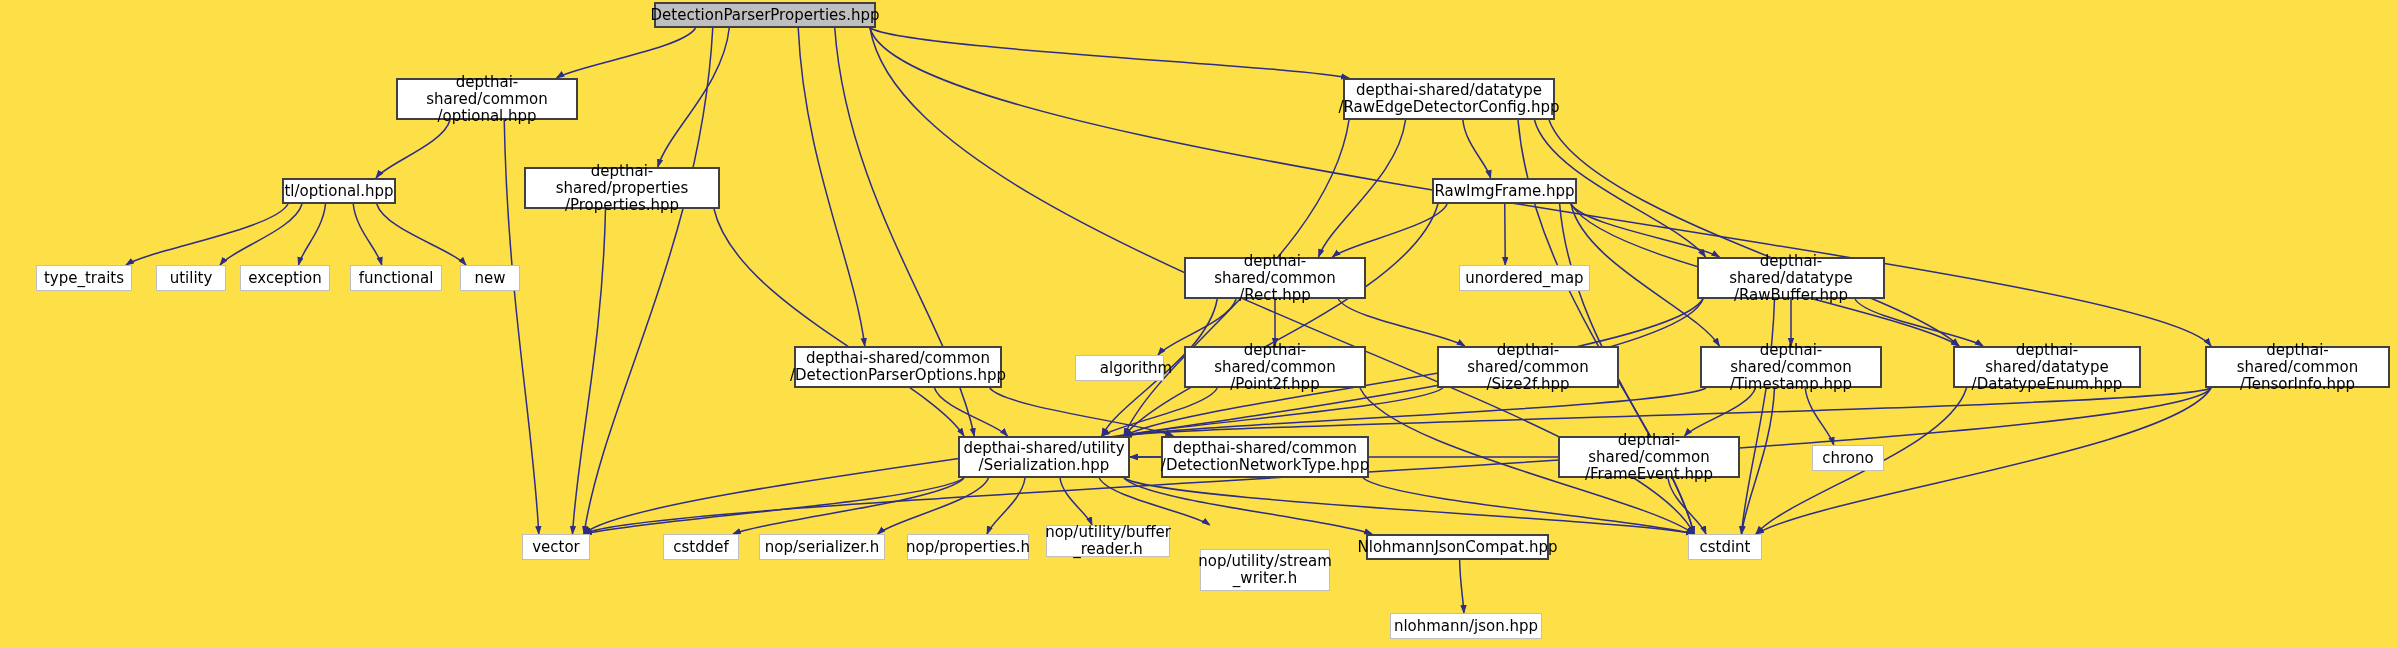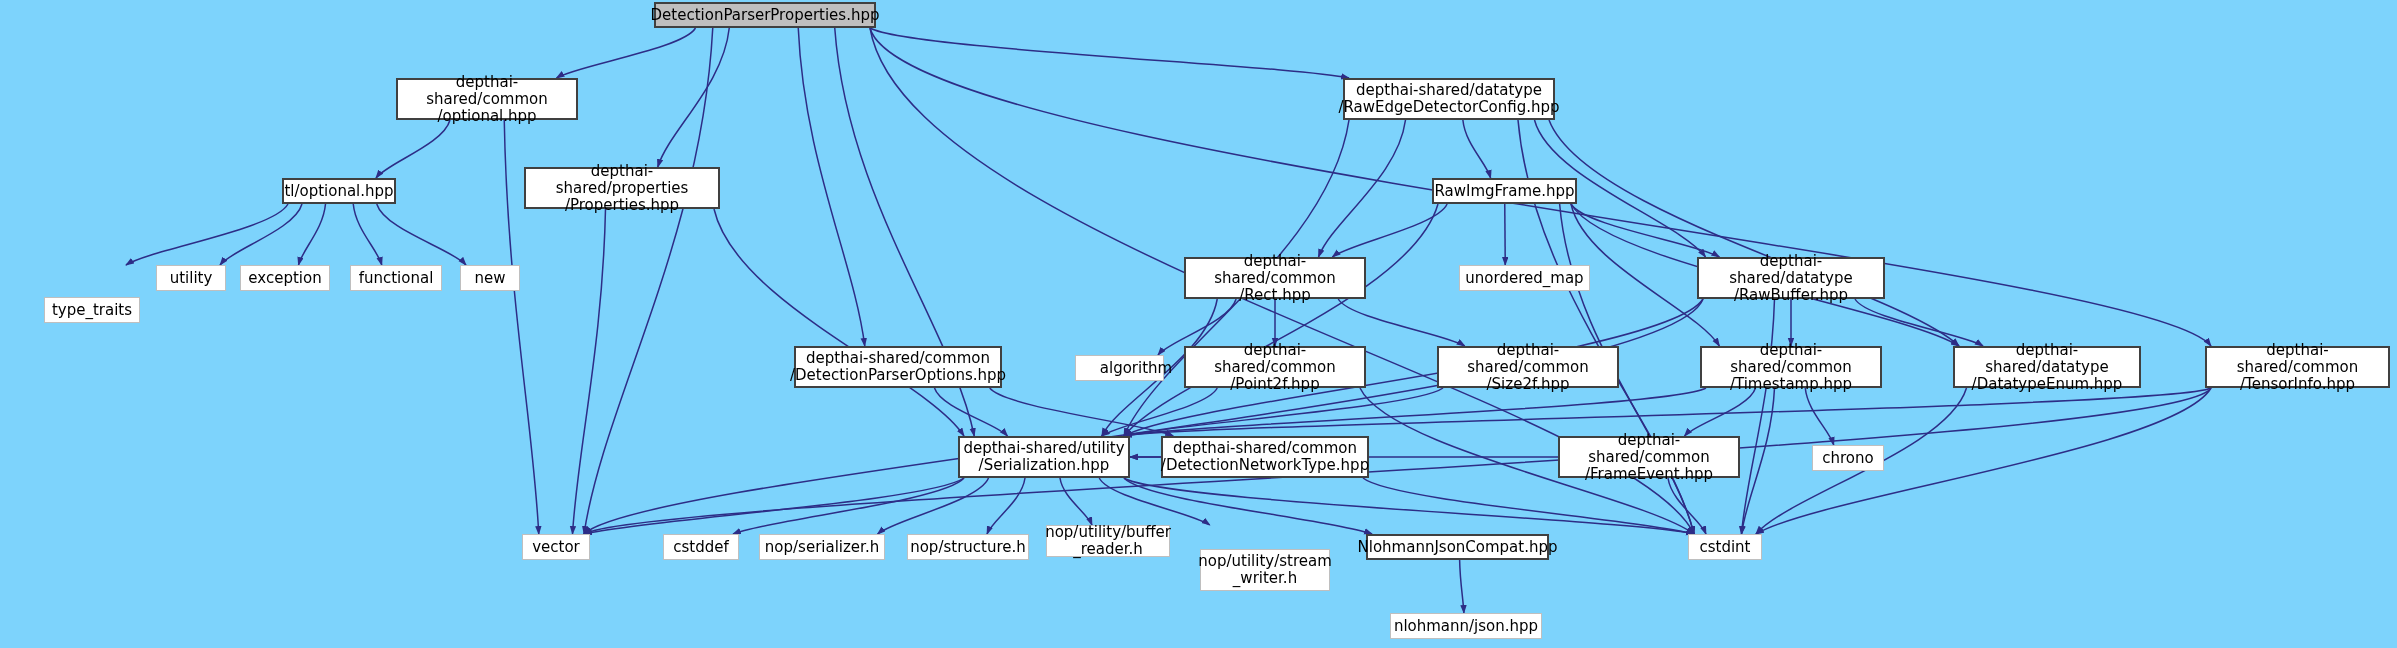--- a/index.html
+++ b/index.html
@@ -1,16 +1,16 @@
 <!DOCTYPE html>
 <html><head>
 <meta charset="utf-8">
 <style>
   html,body{margin:0;padding:0;background:#ffffff;}
-  #graph{position:relative;width:2397px;height:648px;background:#7dd3fc;
+  #graph{position:relative;width:2397px;height:648px;background:#fde047;
          font-family:"DejaVu Sans","Liberation Sans",sans-serif;overflow:hidden;}
   svg.edges{position:absolute;left:0;top:0;width:2397px;height:648px;pointer-events:none;}
   .node{position:absolute;box-sizing:border-box;display:flex;align-items:center;
         justify-content:center;text-align:center;background:#ffffff;
         border:1px solid #bfbfbf;color:#000000;font-size:15px;line-height:17px;
         white-space:pre-line;z-index:5;}
   .node.strong{border:2px solid #404040;}
   .node.root{background:#bfbfbf;border:2px solid #404040;}
 </style>
 </head>
@@ -94,21 +94,21 @@
   <div id="node-layer">
       <div class="node root" style="left: 654px; top: 2px; width: 222px; height: 26px;">DetectionParserProperties.hpp</div>
       <div class="node strong" style="left: 396px; top: 78px; width: 182px; height: 42px;">depthai-shared/common
 /optional.hpp</div>
       <div class="node strong" style="left: 1343px; top: 78px; width: 212px; height: 42px;">depthai-shared/datatype
 /RawEdgeDetectorConfig.hpp</div>
       <div class="node strong" style="left: 282px; top: 178px; width: 114px; height: 26px;">tl/optional.hpp</div>
       <div class="node strong" style="left: 524px; top: 167px; width: 196px; height: 42px;">depthai-shared/properties
 /Properties.hpp</div>
       <div class="node strong" style="left: 1432px; top: 178px; width: 145px; height: 26px;">RawImgFrame.hpp</div>
-      <div class="node" style="left: 44px; top: 265px; width: 96px; height: 26px; margin-top: 32px;">type_traits</div>
+      <div class="node" style="left: 36px; top: 265px; width: 96px; height: 26px;">type_traits</div>
       <div class="node" style="left: 156px; top: 265px; width: 70px; height: 26px;">utility</div>
       <div class="node" style="left: 240px; top: 265px; width: 90px; height: 26px;">exception</div>
       <div class="node" style="left: 350px; top: 265px; width: 92px; height: 26px;">functional</div>
       <div class="node" style="left: 460px; top: 265px; width: 60px; height: 26px;">new</div>
       <div class="node strong" style="left: 1184px; top: 257px; width: 182px; height: 42px;">depthai-shared/common
 /Rect.hpp</div>
       <div class="node" style="left: 1440px; top: 265px; width: 131px; height: 26px; margin-left: 19px;">unordered_map</div>
       <div class="node strong" style="left: 1697px; top: 257px; width: 188px; height: 42px;">depthai-shared/datatype
 /RawBuffer.hpp</div>
       <div class="node strong" style="left: 794px; top: 346px; width: 208px; height: 42px;">depthai-shared/common
@@ -127,21 +127,21 @@
       <div class="node strong" style="left: 958px; top: 436px; width: 172px; height: 42px;">depthai-shared/utility
 /Serialization.hpp</div>
       <div class="node strong" style="left: 1161px; top: 436px; width: 208px; height: 42px;">depthai-shared/common
 /DetectionNetworkType.hpp</div>
       <div class="node strong" style="left: 1558px; top: 436px; width: 182px; height: 42px;">depthai-shared/common
 /FrameEvent.hpp</div>
       <div class="node" style="left: 1812px; top: 445px; width: 72px; height: 26px;">chrono</div>
       <div class="node" style="left: 522px; top: 534px; width: 68px; height: 26px;">vector</div>
       <div class="node" style="left: 663px; top: 534px; width: 76px; height: 26px;">cstddef</div>
       <div class="node" style="left: 759px; top: 534px; width: 126px; height: 26px;">nop/serializer.h</div>
-      <div class="node" style="left: 907px; top: 534px; width: 122px; height: 26px;">nop/structure.h</div>
+      <div class="node" style="left: 907px; top: 534px; width: 122px; height: 26px;">nop/properties.h</div>
       <div class="node" style="left: 1046px; top: 525px; width: 124px; height: 32px;">nop/utility/buffer
 _reader.h</div>
       <div class="node" style="left: 1200px; top: 525px; width: 130px; height: 42px; margin-top: 24px;">nop/utility/stream
 _writer.h</div>
       <div class="node strong" style="left: 1366px; top: 534px; width: 183px; height: 26px;">NlohmannJsonCompat.hpp</div>
       <div class="node" style="left: 1688px; top: 534px; width: 74px; height: 26px;">cstdint</div>
       <div class="node" style="left: 1390px; top: 613px; width: 152px; height: 26px;">nlohmann/json.hpp</div>
     </div>
 </div>
 

